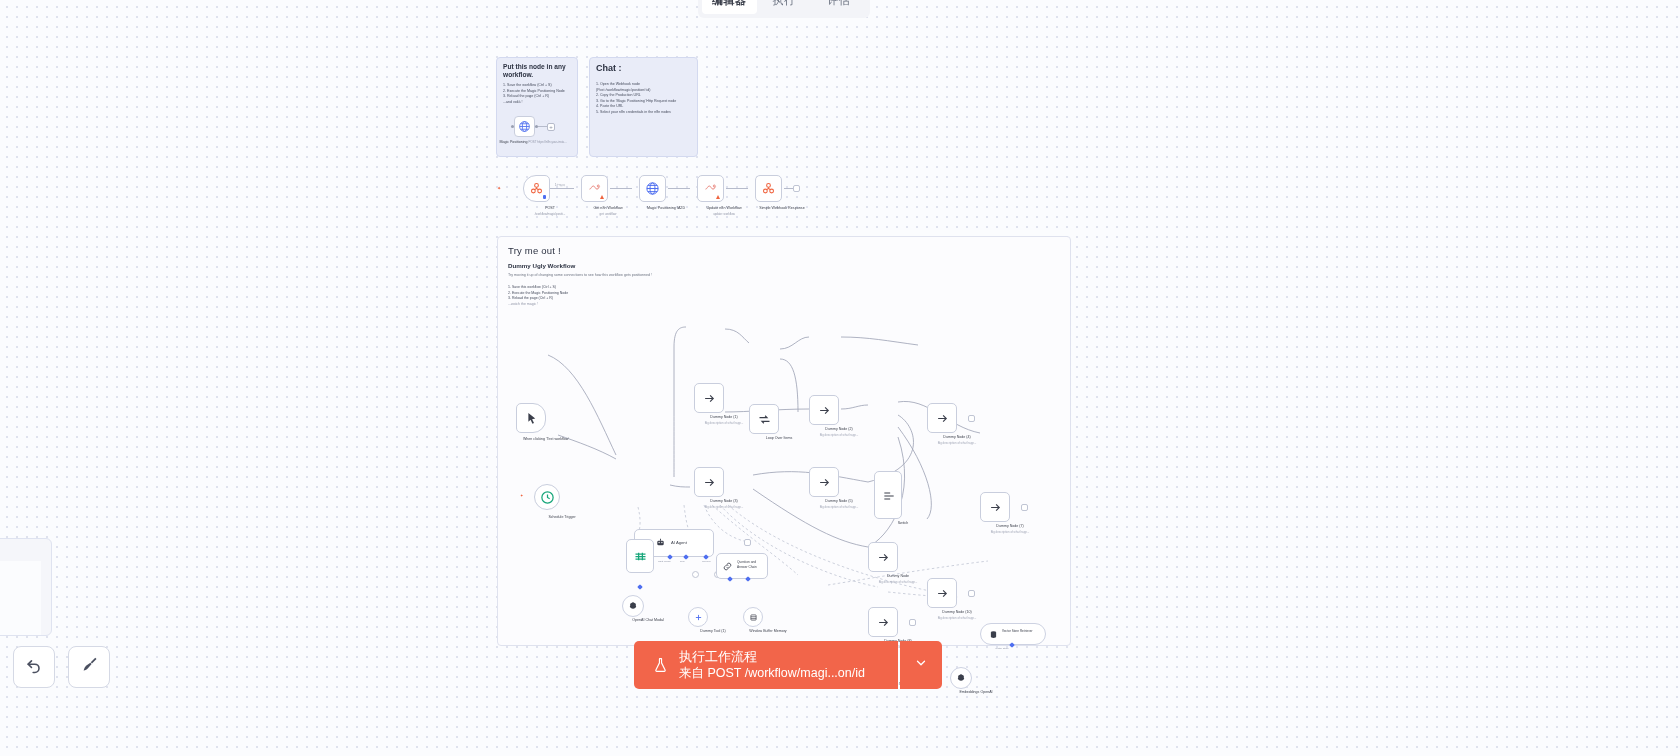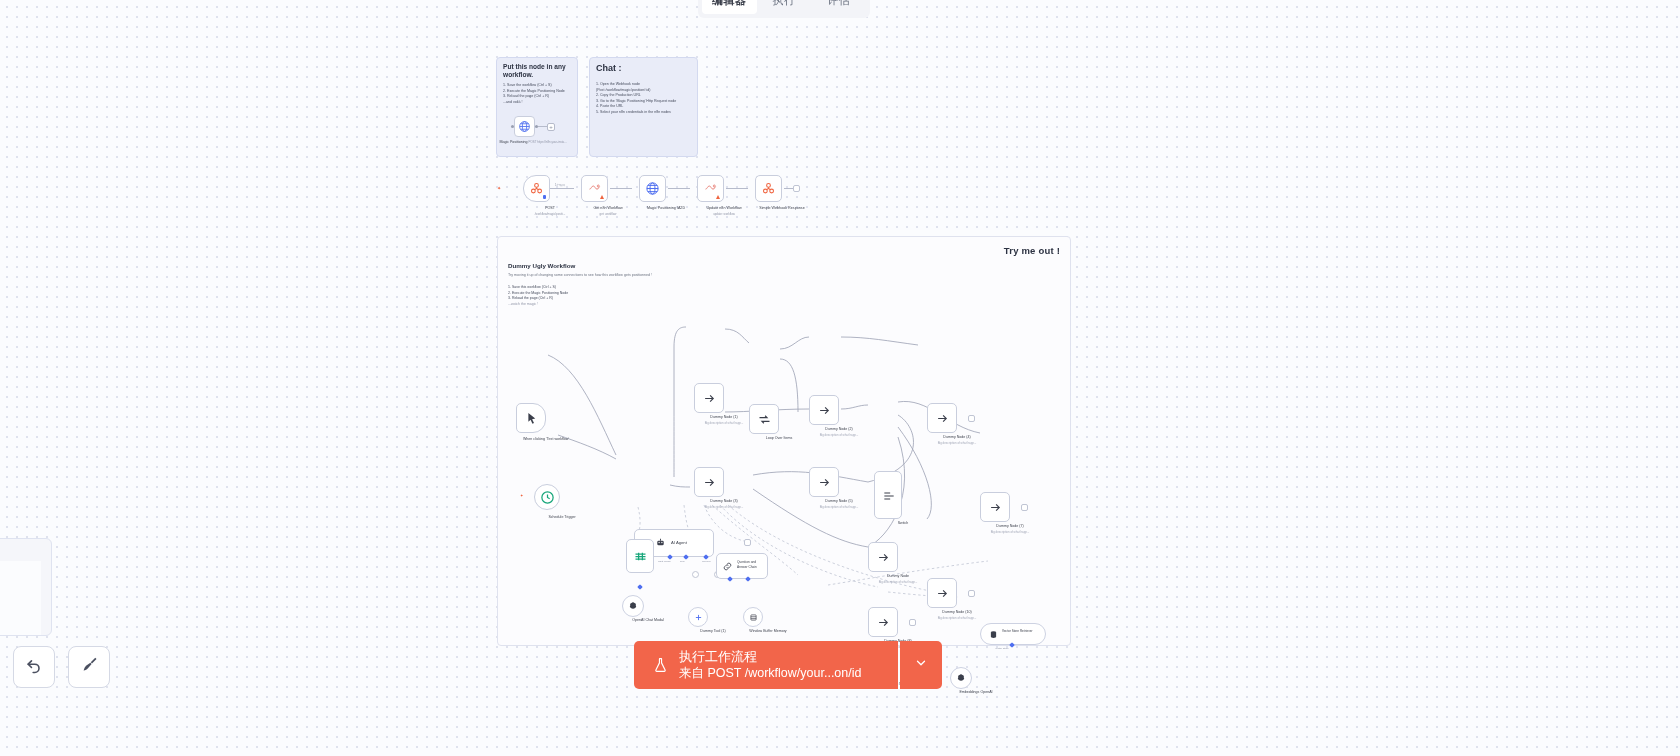--- a/index.html
+++ b/index.html
@@ -110,21 +110,21 @@
   .chain-prefix { position:absolute; top:10px; left:-8px; font-size:5px; color:#f0643f; }
   .wire-label { position:absolute; font-size:2.8px; color:#8b91a3; top:8px; }
 
   
   #trypanel {
     position: absolute; left: 497px; top: 236px;
     width: 574px; height: 410px;
     background: #fcfcfe; border: 1px solid #dfe2ee; border-radius: 4px;
   }
   #try-head { padding: 8px 10px 0 10px; }
-  #try-title { font-size: 9.5px; font-weight: bold; color: #2c3242; letter-spacing:.2px;text-align:right;}
+  #try-title { font-size: 9.5px; font-weight: normal; color: #2c3242; letter-spacing:.2px;}
   #try-sub { font-size: 6.2px; font-weight: bold; color: #2c3242; margin-top: 6px; }
   #try-desc { font-size: 3.6px; color: #6b7280; margin-top: 4px; }
   #try-steps { list-style: none; margin-top: 8px; }
   #try-steps li { font-size: 3.5px; color: #454b5c; line-height: 1.6; }
 
   
   .wf { position: absolute; }
   .wf-node {
     position: absolute;
     width: 30px; height: 30px;
@@ -640,21 +640,21 @@
 
   <div id="exec-wrap">
     <div id="exec-main">
       <span id="exec-icon">
         <svg viewBox="0 0 24 24" fill="none" stroke="#ffffff" stroke-width="1.6" stroke-linejoin="round">
           <path d="M10 3h4M10.5 3v6L5.5 19a1.4 1.4 0 0 0 1.2 2h10.6a1.4 1.4 0 0 0 1.2-2l-5-10V3"></path>
         </svg>
       </span>
       <span id="exec-lines">
         <span id="exec-title">执行工作流程</span>
-        <span id="exec-sub">来自 POST /workflow/your...on/id</span>
+        <span id="exec-sub">来自 POST /workflow/magi...on/id</span>
       </span>
     </div>
     <div id="exec-caret">
       <span>
         <svg viewBox="0 0 24 24" fill="none" stroke="#ffffff" stroke-width="2.2" stroke-linecap="round" stroke-linejoin="round">
           <path d="M6 9l6 6 6-6"></path>
         </svg>
       </span>
     </div>
   </div>

